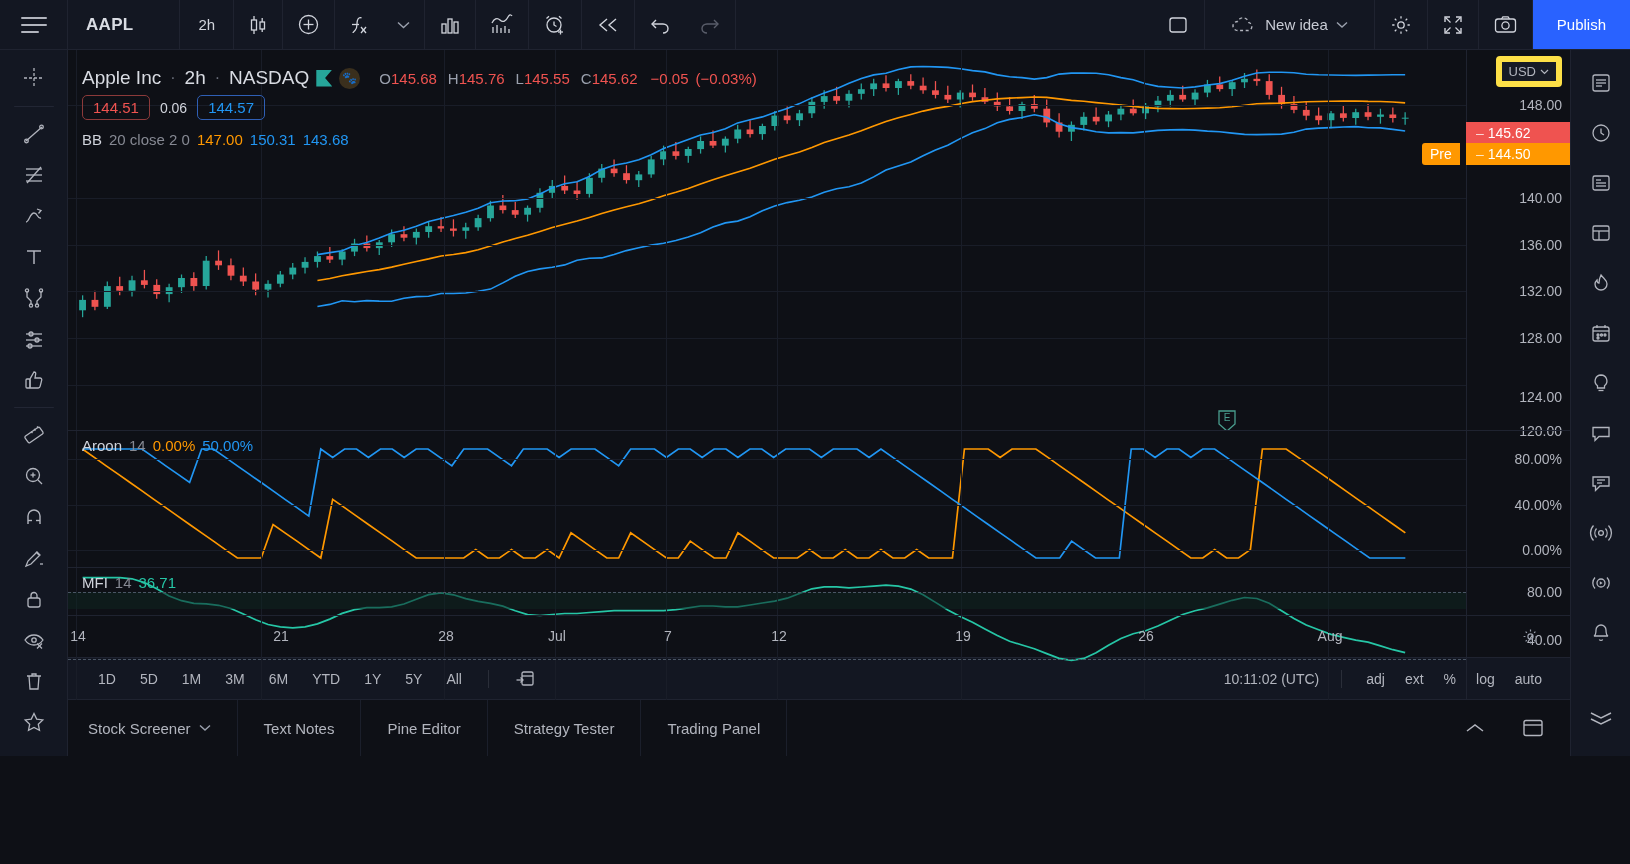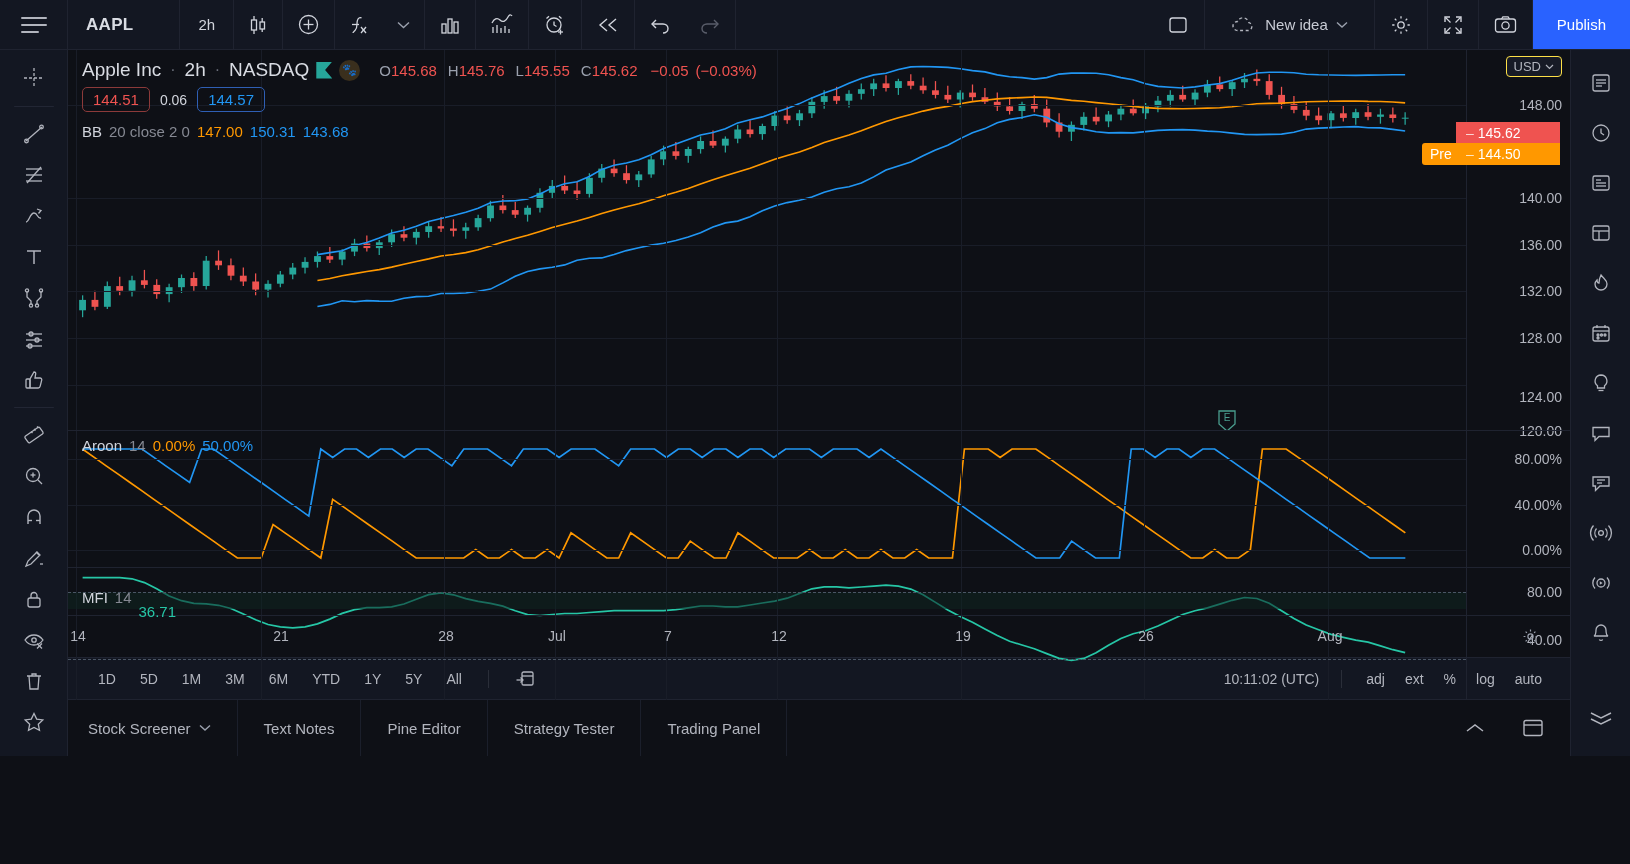--- a/index.html
+++ b/index.html
@@ -60,21 +60,21 @@
   .panes { flex: 1; position: relative; min-height: 0; display: flex; flex-direction: column; }
 
   .pane { position: relative; display: flex; }
   .pane-main { height: 380px; }
   .pane-aroon { height: 137px; border-top: 1px solid #1f2330; }
   .pane-mfi { height: 133px; border-top: 1px solid #1f2330; }
 
   .plot { position: relative; flex: 1; overflow: hidden; }
   .scale { width: 104px; position: relative; border-left: 1px solid #1f2330; flex: 0 0 104px; }
 
-  .legend { position: absolute; left: 14px; top: 8px; z-index: 20; pointer-events: none; }
+  .legend { position: absolute; left: 14px; top: 16px; z-index: 20; pointer-events: none; }
   .legend-row { display: flex; align-items: center; gap: 7px; height: 24px; white-space: nowrap; }
   .sym-title { font-size: 19px; color: #d9dce3; }
   .sym-dot { color: #6a6e7a; margin: 0 2px; }
   .sym-sub { font-size: 19px; color: #d9dce3; }
   .flag { width: 16px; height: 17px; background: #26a69a; clip-path: polygon(0 0,100% 0,55% 50%,100% 100%,0 100%); }
   .paw { width: 21px; height: 21px; border-radius: 50%; background: #3a2f1d; display:flex; align-items:center; justify-content:center; font-size: 12px; color: #e8a33d; }
   .ohlc { font-size: 15px; display: flex; align-items: center; gap: 0; margin-left: 12px; }
   .ohlc .lbl { color: #9aa0ad; }
   .ohlc .val { color: #ef5350; margin-right: 11px; }
   .ohlc .chg { color: #ef5350; margin-left: 2px; }
@@ -83,31 +83,31 @@
   .pbadge { border: 1px solid; border-radius: 5px; padding: 3px 10px; font-size: 15px; }
   .pbadge.red { border-color: #8c3a3a; color: #ef5350; }
   .pbadge.blue { border-color: #2f5fb5; color: #2196f3; }
   .pdiff { color: #d1d4dc; font-size: 14px; }
 
   .ind-row { margin-top: 11px; font-size: 15px; display: flex; align-items: center; gap: 7px; white-space: nowrap; }
   .ind-name { color: #d1d4dc; }
   .ind-args { color: #868993; }
   .v-orange { color: #ff9800; }
   .v-blue { color: #2196f3; }
-  .v-green { color: #26c6a6; margin-top: 29px; }
+  .v-green { color: #26c6a6; }
 
   
   .sl { position: absolute; right: 8px; font-size: 14px; color: #b2b5be; transform: translateY(-50%); white-space: nowrap; }
   .usd-chip {
     position: absolute; right: 8px; top: 6px; font-size: 13px; color: #b2b5be;
-    border: 1px solid #fde047; border-radius: 4px; padding: 2px 7px; display: flex; align-items: center; gap: 4px;
+    border: 6px solid #fde047; border-radius: 4px; padding: 2px 7px; display: flex; align-items: center; gap: 4px;
     background: #171b26;
   }
   .price-tag {
-    position: absolute; right: 10px; transform: translateY(-50%);
+    position: absolute; right: 0; transform: translateY(-50%);
     font-size: 14px; color: #fff; padding: 3px 8px 3px 10px; white-space: nowrap; width: 104px;
   }
   .price-tag.red { background: #ef5350; }
   .price-tag.orange { background: #ff9800; }
   .pre-chip {
     position: absolute; transform: translateY(-50%);
     background: #ff9800; color: #fff; font-size: 14px; padding: 3px 8px; border-radius: 3px 0 0 3px;
   }
 
   

